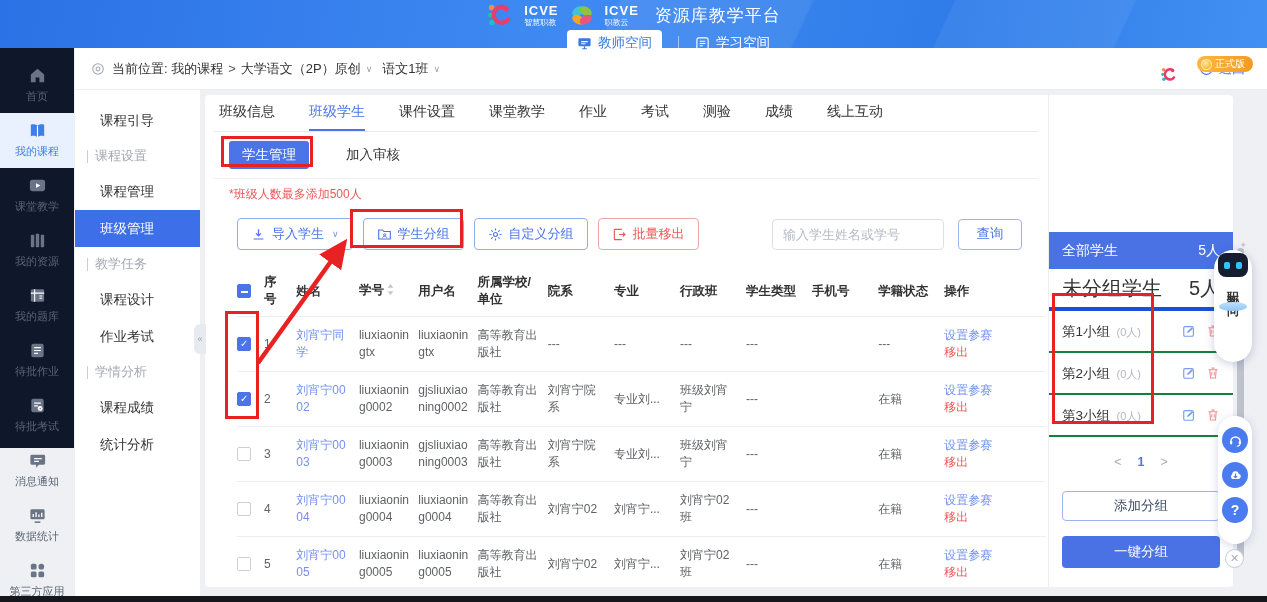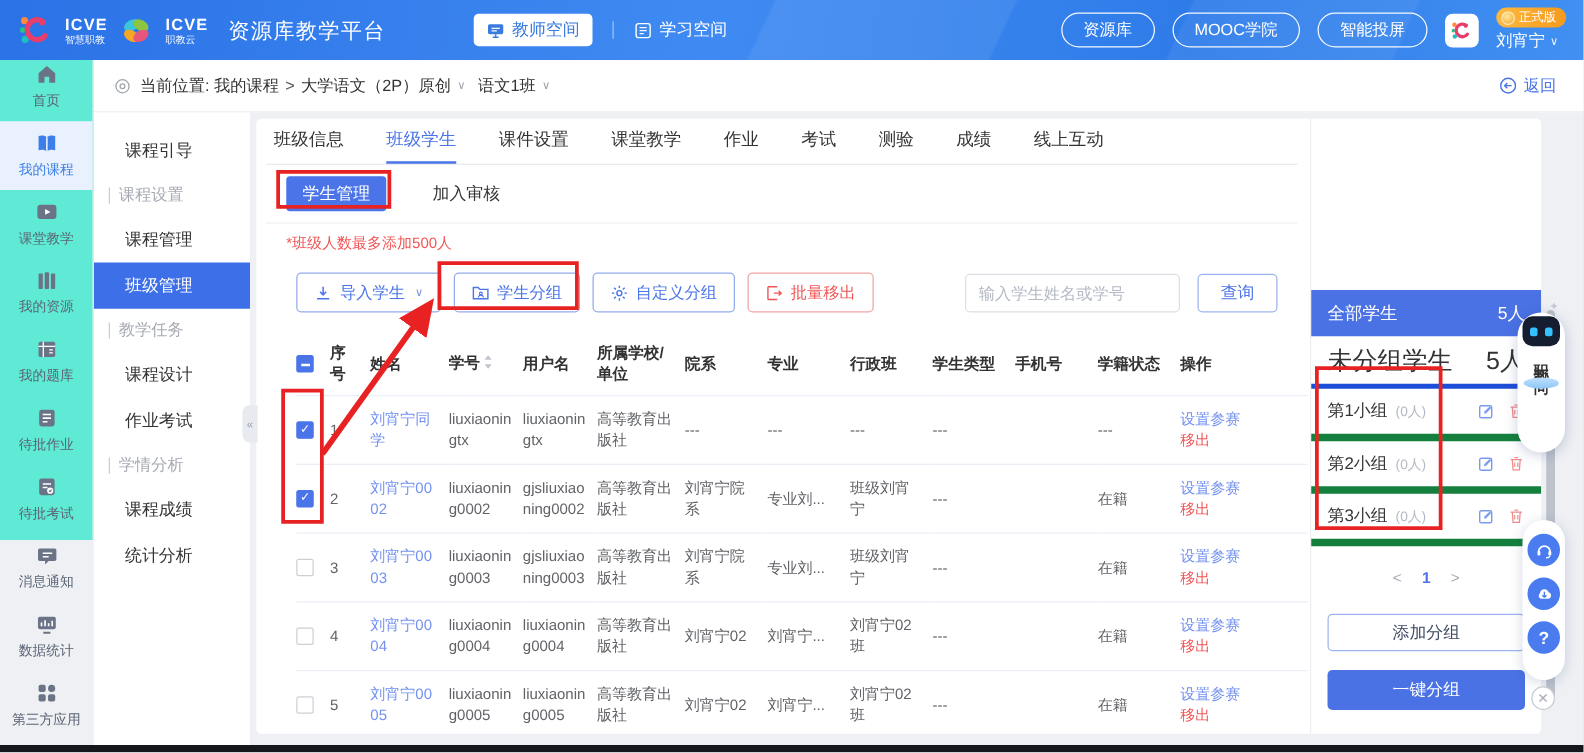--- a/index.html
+++ b/index.html
@@ -2,21 +2,21 @@
 <html><head>
 <meta charset="utf-8">
 <style>
   * { margin:0; padding:0; box-sizing:border-box; }
   body { font-family:"Liberation Sans","DejaVu Sans",sans-serif; background:#d8dadf; }
   .page { position:relative; width:1267px; height:602px; overflow:hidden; background:#eef0f4; }
 
   
   .topbar { position:absolute; left:0; top:0; width:1267px; height:48px;
     background:linear-gradient(100deg,#2b72e6 0%,#3f8af2 45%,#2f7ce9 75%,#4190f2 100%);
-    display:flex; align-items:center; padding:0 14px; z-index:5; }
+    display:flex; align-items:center; padding:0 14px; z-index:5;flex-direction:column; }
   .topbar::after { content:""; position:absolute; inset:0; pointer-events:none;
     background:linear-gradient(115deg,transparent 48%,rgba(255,255,255,.07) 48.2%,rgba(255,255,255,.07) 63%,transparent 63.2%),
                linear-gradient(115deg,transparent 74%,rgba(255,255,255,.06) 74.2%,rgba(255,255,255,.06) 88%,transparent 88.2%); }
   .brand { display:flex; align-items:center; gap:8px; z-index:2; }
   .logo-svg { width:30px; height:30px; display:block; }
   .logo-txt { color:#fff; line-height:1; }
   .logo-txt .big { font-size:13px; font-weight:bold; letter-spacing:1px; display:block; }
   .logo-txt .small { font-size:8px; display:block; margin-top:2px; opacity:.95; }
   .app-title { color:#fff; font-size:17px; margin-left:8px; letter-spacing:1px; }
   .spaces { display:flex; align-items:center; margin-left:70px; z-index:2; }
@@ -32,21 +32,21 @@
     align-items:center; justify-content:center; }
   .mini-app svg { width:19px; height:19px; }
   .user-block { display:flex; flex-direction:column; align-items:flex-start; gap:2px; position:relative; }
   .ver-badge { display:flex; align-items:center; gap:3px; background:linear-gradient(90deg,#ffb83c,#f59a1f);
     color:#fff; font-size:10px; border-radius:9px; padding:1px 8px 1px 4px; }
   .medal { width:11px; height:11px; border-radius:50%; background:radial-gradient(circle at 40% 35%,#ffe9a0,#f0a51c); display:inline-block; border:1px solid rgba(255,255,255,.6); }
   .user-name { color:#fff; font-size:13px; display:flex; align-items:center; gap:4px; }
   .chev { font-size:9px; opacity:.9; }
 
   
-  .rail { position:absolute; left:0; top:32px; width:75px; height:400px; background:#5eead4;
+  .rail { position:absolute; left:0; top:48px; width:75px; height:400px; background:#0f172a;
     border-right:1px solid #eef0f2; z-index:4; padding-top:10px; }
   .rail-item { display:flex; flex-direction:column; align-items:center; gap:4px;
     padding:8px 0 9px; cursor:pointer; color:#5b6575; }
   .rail-item .ricon { width:19px; height:19px; color:#6b7486; }
   .rail-item .ricon svg { width:100%; height:100%; }
   .rail-item .rlabel { font-size:11px; }
   .rail-item.active { background:#e8f1fd; color:#3d7fe8; }
   .rail-item.active .ricon { color:#3d7fe8; }
 
   
@@ -116,21 +116,21 @@
   .cb.on::after { content:"\2713"; color:#fff; font-size:10px; position:absolute; left:2px; top:-1px; line-height:14px; }
   .cb.ind { background:#4a74e8; border-color:#4a74e8; }
   .cb.ind::after { content:""; position:absolute; left:2.5px; top:5.5px; width:7px; height:2px; background:#fff; }
 
   
   .gpanel { width:185px; border-left:1px solid #eceef2; display:flex; flex-direction:column; }
   .gp-spacer { height:137px; }
   .gp-row { display:flex; align-items:center; justify-content:space-between; padding:0 13px; }
   .gp-all { height:37px; background:#4a72e4; color:#fff; font-size:14px; cursor:pointer; }
   .gp-ungrouped { height:42px; border-bottom:4px solid #1d4ed8; font-size:20px; color:#333; cursor:pointer; }
-  .gp-group { height:42px; border-bottom:6px solid #15803d; cursor:pointer;align-items:center; }
+  .gp-group { height:42px; border-bottom:2px solid #15803d; cursor:pointer;align-items:center; }
   .gp-gname { font-size:13.5px; color:#333; }
   .gp-gcount { font-size:11px; color:#b4b8c0; margin-left:2px; }
   .gp-icons { display:flex; gap:10px; align-items:center; }
   .gp-edit { color:#7a9cf0; } .gp-del { color:#f08c8c; }
   .gp-icons svg { width:14px; height:14px; display:block; }
   .gp-pager { display:flex; align-items:center; justify-content:center; gap:16px; margin-top:18px;
     font-size:12.5px; color:#a8acb4; }
   .gp-pager .cur { color:#4a74e8; font-weight:bold; }
   .gp-add { margin:22px 13px 0; height:30px; border:1px solid #9db4ee; background:#fff; border-radius:4px;
     color:#3f4a63; font-size:13.5px; cursor:pointer; font-family:inherit; }

